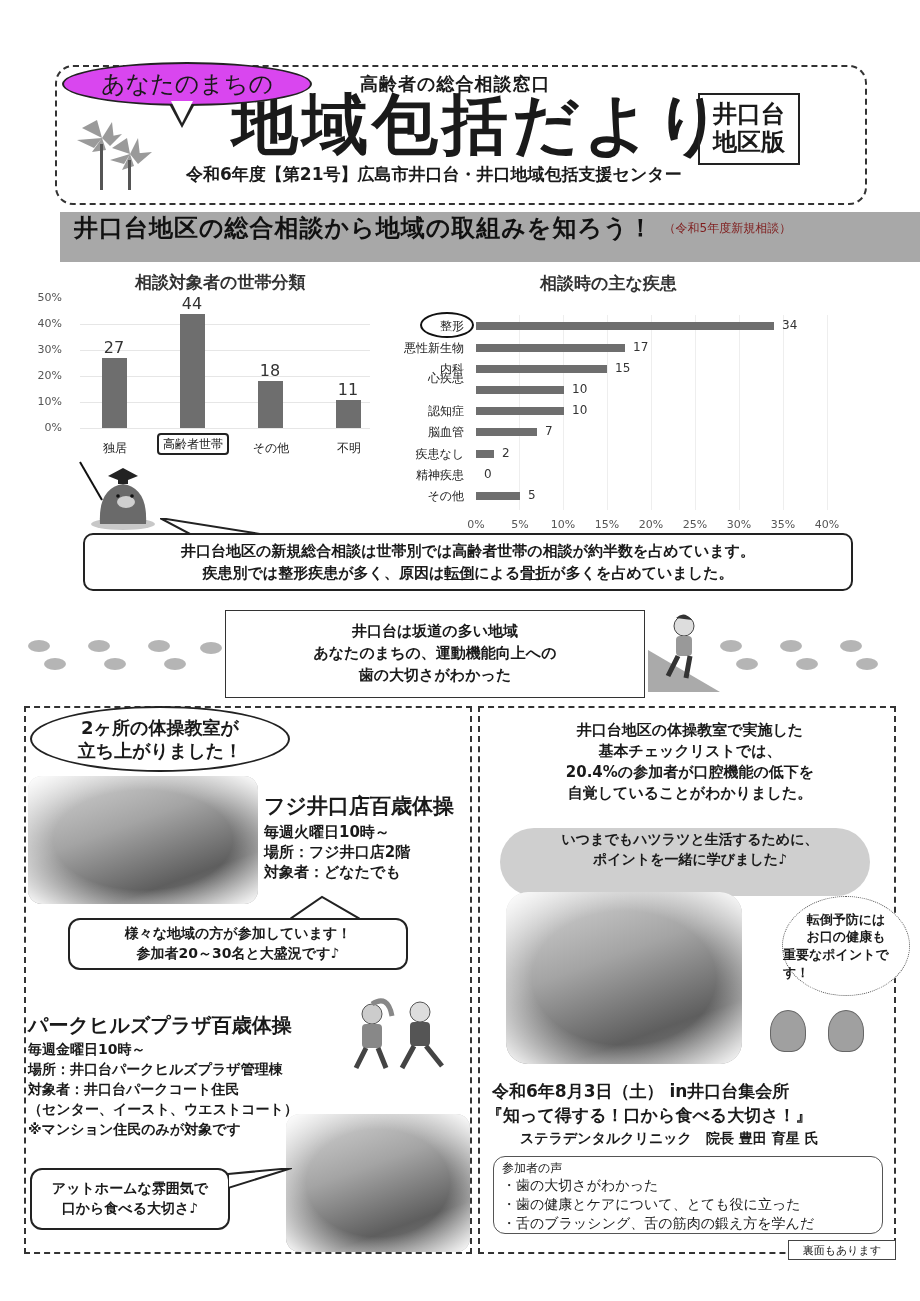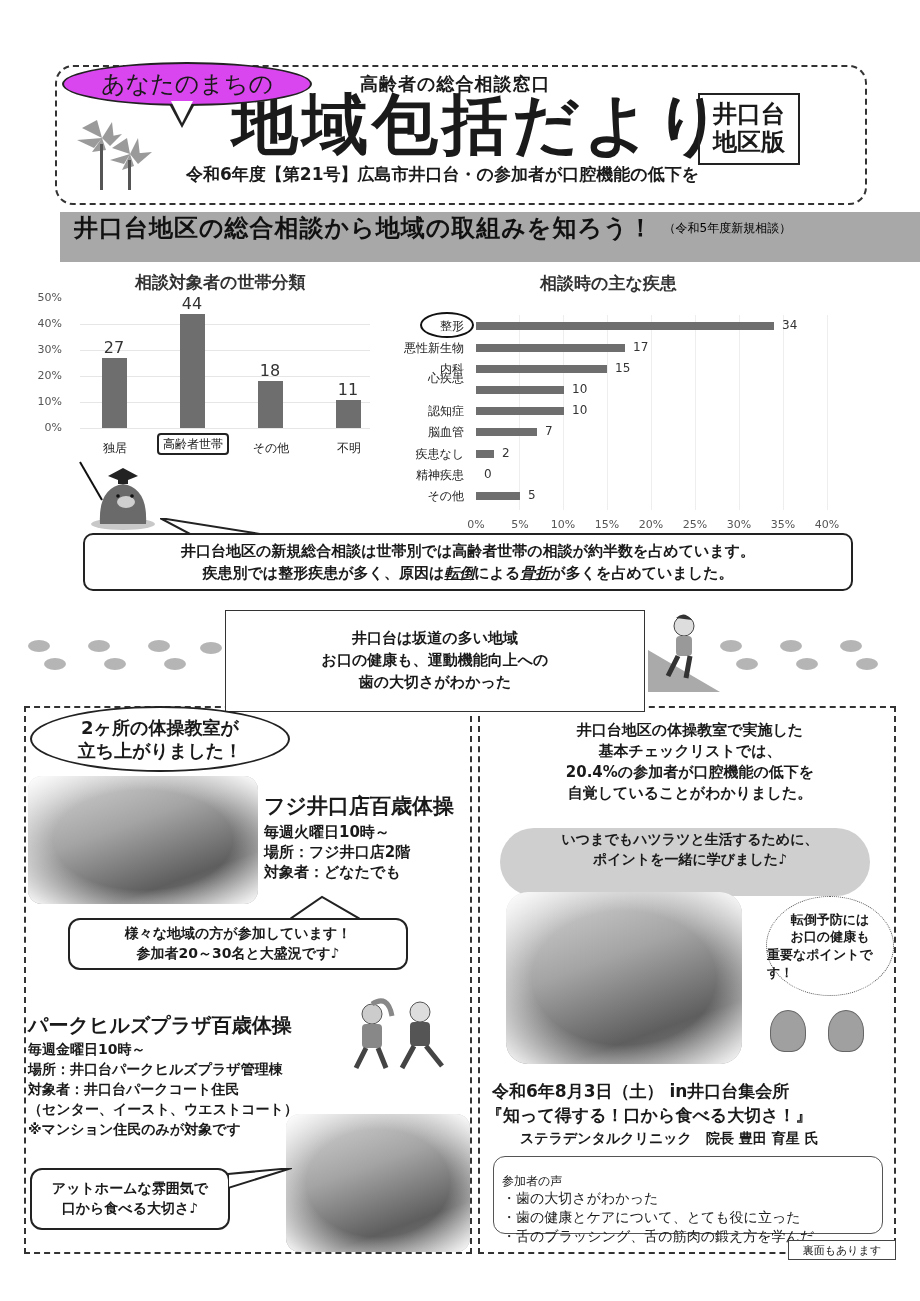--- a/index.html
+++ b/index.html
@@ -15,71 +15,71 @@
   .speech-tail-inner { left: 171px; top: 101px; width: 0; height: 0; border-left: 11px solid transparent; border-right: 11px solid transparent; border-top: 22px solid #fff; z-index: 4; }
   .palm { left: 72px; top: 110px; width: 90px; height: 80px; }
   .header-sub { left: 360px; top: 72px; font-size: 18px; font-weight: bold; letter-spacing: 1px; }
   .header-title { left: 232px; top: 92px; font-size: 66px; font-weight: bold; letter-spacing: 4px; line-height: 1; }
   .header-edition { left: 186px; top: 163px; font-size: 17px; font-weight: bold; }
   .district-box { left: 698px; top: 93px; width: 102px; height: 72px; border: 2px solid #222; display: flex; flex-direction: column; align-items: center; justify-content: center; font-size: 24px; font-weight: bold; line-height: 1.15; }
 
   
   .banner { left: 60px; top: 212px; width: 876px; height: 50px; background: #a8a8a8; display: flex; align-items: flex-start; padding-left: 14px; }
   .banner-main { font-size: 24px; font-weight: bold; color: #111; letter-spacing: 1px; }
-  .banner-note { font-size: 12px; margin-left: 10px; margin-top: 8px; color: #000000; }
+  .banner-note { font-size: 12px; margin-left: 10px; margin-top: 8px; color: #7f1d1d; }
 
   
   .chart-title { font-size: 17px; font-weight: bold; color: #333; }
   .chart1-title { left: 135px; top: 271px; }
   .chart2-title { left: 540px; top: 272px; }
   .ytick { font-size: 11px; color: #555; width: 34px; text-align: right; }
   .gridline { height: 1px; background: #e6e6e6; }
   .vbar { background: #6e6e6e; width: 25px; }
   .bar-label { font-size: 16px; color: #333; width: 40px; text-align: center; }
   .cat-label { font-size: 12px; color: #222; text-align: center; width: 80px; }
   .cat-highlight { border: 2px solid #222; border-radius: 4px; padding: 2px 4px; }
 
   .hcat { font-size: 12px; color: #222; width: 100px; text-align: right; }
   .hbar { background: #6e6e6e; height: 8px; }
   .hval { font-size: 12px; color: #333; }
   .xtick { font-size: 11px; color: #555; width: 40px; text-align: center; }
   .circle-hl { border: 2.5px solid #111; border-radius: 50%; }
 
   
   .summary { left: 83px; top: 533px; width: 770px; height: 58px; border: 2.5px solid #222; border-radius: 10px; background: #fff; display: flex; flex-direction: column; align-items: center; justify-content: center; font-size: 15px; font-weight: bold; line-height: 1.5; z-index: 2; }
-  .summary u { text-decoration: underline; font-style: italic; }
-
-  
-  .slope-box { left: 225px; top: 610px; width: 420px; height: 102px; border: 1.5px solid #333; background: #fff; display: flex; flex-direction: column; align-items: center; justify-content: center; font-size: 15px; font-weight: bold; line-height: 1.45; z-index: 2; }
+  .summary u { text-decoration: underline; }
+
+  
+  .slope-box { left: 225px; top: 610px; width: 420px; height: 88px; border: 1.5px solid #333; background: #fff; display: flex; flex-direction: column; align-items: center; justify-content: center; font-size: 15px; font-weight: bold; line-height: 1.45; z-index: 2; }
   .foot { width: 22px; height: 12px; background: #b5b5b5; border-radius: 50%; }
 
   
   .panel { border: 2px dashed #333; }
   .panel-left { left: 24px; top: 706px; width: 448px; height: 548px; }
   .panel-right { left: 478px; top: 706px; width: 418px; height: 548px; }
 
   .oval2 { left: 30px; top: 706px; width: 260px; height: 66px; border: 2.5px solid #222; border-radius: 50%; background: #fff; display: flex; flex-direction: column; align-items: center; justify-content: center; font-size: 18px; font-weight: bold; line-height: 1.3; z-index: 3; }
 
   .photo { background: linear-gradient(160deg, #d8d8d8 0%, #a4a4a4 40%, #5e5e5e 75%, #8a8a8a 100%); border-radius: 14px; overflow: hidden; }
   .photo::after { content: ""; position: absolute; inset: 0; background: radial-gradient(ellipse at center, transparent 55%, #fff 100%); }
 
   .class-title { font-size: 21px; font-weight: bold; }
   .class-line { font-size: 15px; font-weight: bold; line-height: 1.35; }
 
   .bubble { border: 2px solid #222; border-radius: 12px; background: #fff; display: flex; flex-direction: column; align-items: center; justify-content: center; font-size: 14px; font-weight: bold; line-height: 1.4; z-index: 2; }
 
   .right-text { font-size: 15px; font-weight: bold; text-align: center; line-height: 1.4; }
   .cloud { background: #cfcfcf; border-radius: 40px; }
 
-  .dotted-oval { left: 766px; top: 896px; width: 128px; height: 100px; border: 1.5px dotted #555; border-radius: 50%; display: flex; flex-direction: column; align-items: center; justify-content: center; font-size: 13px; font-weight: bold; line-height: 1.35; background: #fff; }
+  .dotted-oval { left: 782px; top: 896px; width: 128px; height: 100px; border: 1.5px dotted #555; border-radius: 50%; display: flex; flex-direction: column; align-items: center; justify-content: center; font-size: 13px; font-weight: bold; line-height: 1.35; background: #fff; }
 
   .event-date { left: 492px; top: 1080px; font-size: 17px; font-weight: bold; }
   .event-title { left: 486px; top: 1104px; font-size: 17px; font-weight: bold; }
   .event-speaker { left: 520px; top: 1130px; font-size: 14px; font-weight: bold; }
-  .voices { left: 493px; top: 1156px; width: 390px; height: 78px; border: 1.2px solid #555; border-radius: 12px; padding: 16px 8px; font-size: 14px; line-height: 1.35; }
+  .voices { left: 493px; top: 1156px; width: 390px; height: 78px; border: 1.2px solid #555; border-radius: 12px; padding: 3px 8px; font-size: 14px; line-height: 1.35; }
   .voices-head { font-size: 12px; }
   .back-arrow { left: 788px; top: 1240px; width: 108px; height: 20px; border: 1px solid #444; font-size: 11px; display: flex; align-items: center; justify-content: center; background: #fff; }
 
   .face { width: 36px; height: 42px; border-radius: 50% 50% 40% 40%; background: #a0a0a0; border: 1px solid #666; }
 </style>
 </head>
 <body>
 
 <div class="abs header-box"></div>
 <div class="abs speech-oval">あなたのまちの</div>
@@ -88,21 +88,21 @@
 <svg class="abs palm" viewBox="0 0 90 80">
   <g fill="#9a9a9a">
     <path d="M25 10 L30 28 L10 18 Z M30 28 L5 30 L22 38 Z M30 28 L40 12 L42 30 Z M30 28 L50 24 L38 36 Z M30 28 L20 42 L34 40 Z"></path>
     <path d="M55 28 L58 44 L40 38 Z M58 44 L38 50 L52 54 Z M58 44 L66 28 L68 46 Z M58 44 L80 42 L66 54 Z M58 44 L50 60 L62 56 Z"></path>
   </g>
   <rect x="28" y="34" width="3" height="46" fill="#555"></rect>
   <rect x="56" y="50" width="3" height="30" fill="#555"></rect>
 </svg>
 <div class="abs header-sub">高齢者の総合相談窓口</div>
 <div class="abs header-title">地域包括だより</div>
-<div class="abs header-edition">令和6年度【第21号】広島市井口台・の参加者が口腔機能の低下を</div>
+<div class="abs header-edition">令和6年度【第21号】広島市井口台・井口地域包括支援センター</div>
 <div class="abs district-box">
   <span>井口台</span>
   <span>地区版</span>
 </div>
 
 <div class="abs banner">
   <span class="banner-main">井口台地区の総合相談から地域の取組みを知ろう！</span>
   <span class="banner-note">（令和5年度新規相談）</span>
 </div>
 
@@ -229,21 +229,21 @@
 <div>
   <div class="abs foot" style="left:720px;top:640px"></div>
   <div class="abs foot" style="left:736px;top:658px"></div>
   <div class="abs foot" style="left:780px;top:640px"></div>
   <div class="abs foot" style="left:796px;top:658px"></div>
   <div class="abs foot" style="left:840px;top:640px"></div>
   <div class="abs foot" style="left:856px;top:658px"></div>
 </div>
 <div class="abs slope-box">
   <span>井口台は坂道の多い地域</span>
-  <span>お口の健康も、運動機能向上への</span>
+  <span>あなたのまちの、運動機能向上への</span>
   <span>歯の大切さがわかった</span>
 </div>
 <svg class="abs" style="left:648px;top:610px" width="72" height="82" viewBox="0 0 72 82">
   <polygon points="0,40 72,82 0,82" fill="#aaa"></polygon>
   <circle cx="36" cy="16" r="10" fill="#ddd" stroke="#444"></circle>
   <path d="M28 8 Q36 0 44 10" fill="#333"></path>
   <rect x="28" y="26" width="16" height="20" rx="4" fill="#999"></rect>
   <path d="M30 46 L20 66 M42 46 L38 68" stroke="#333" stroke-width="5"></path>
 </svg>
 

